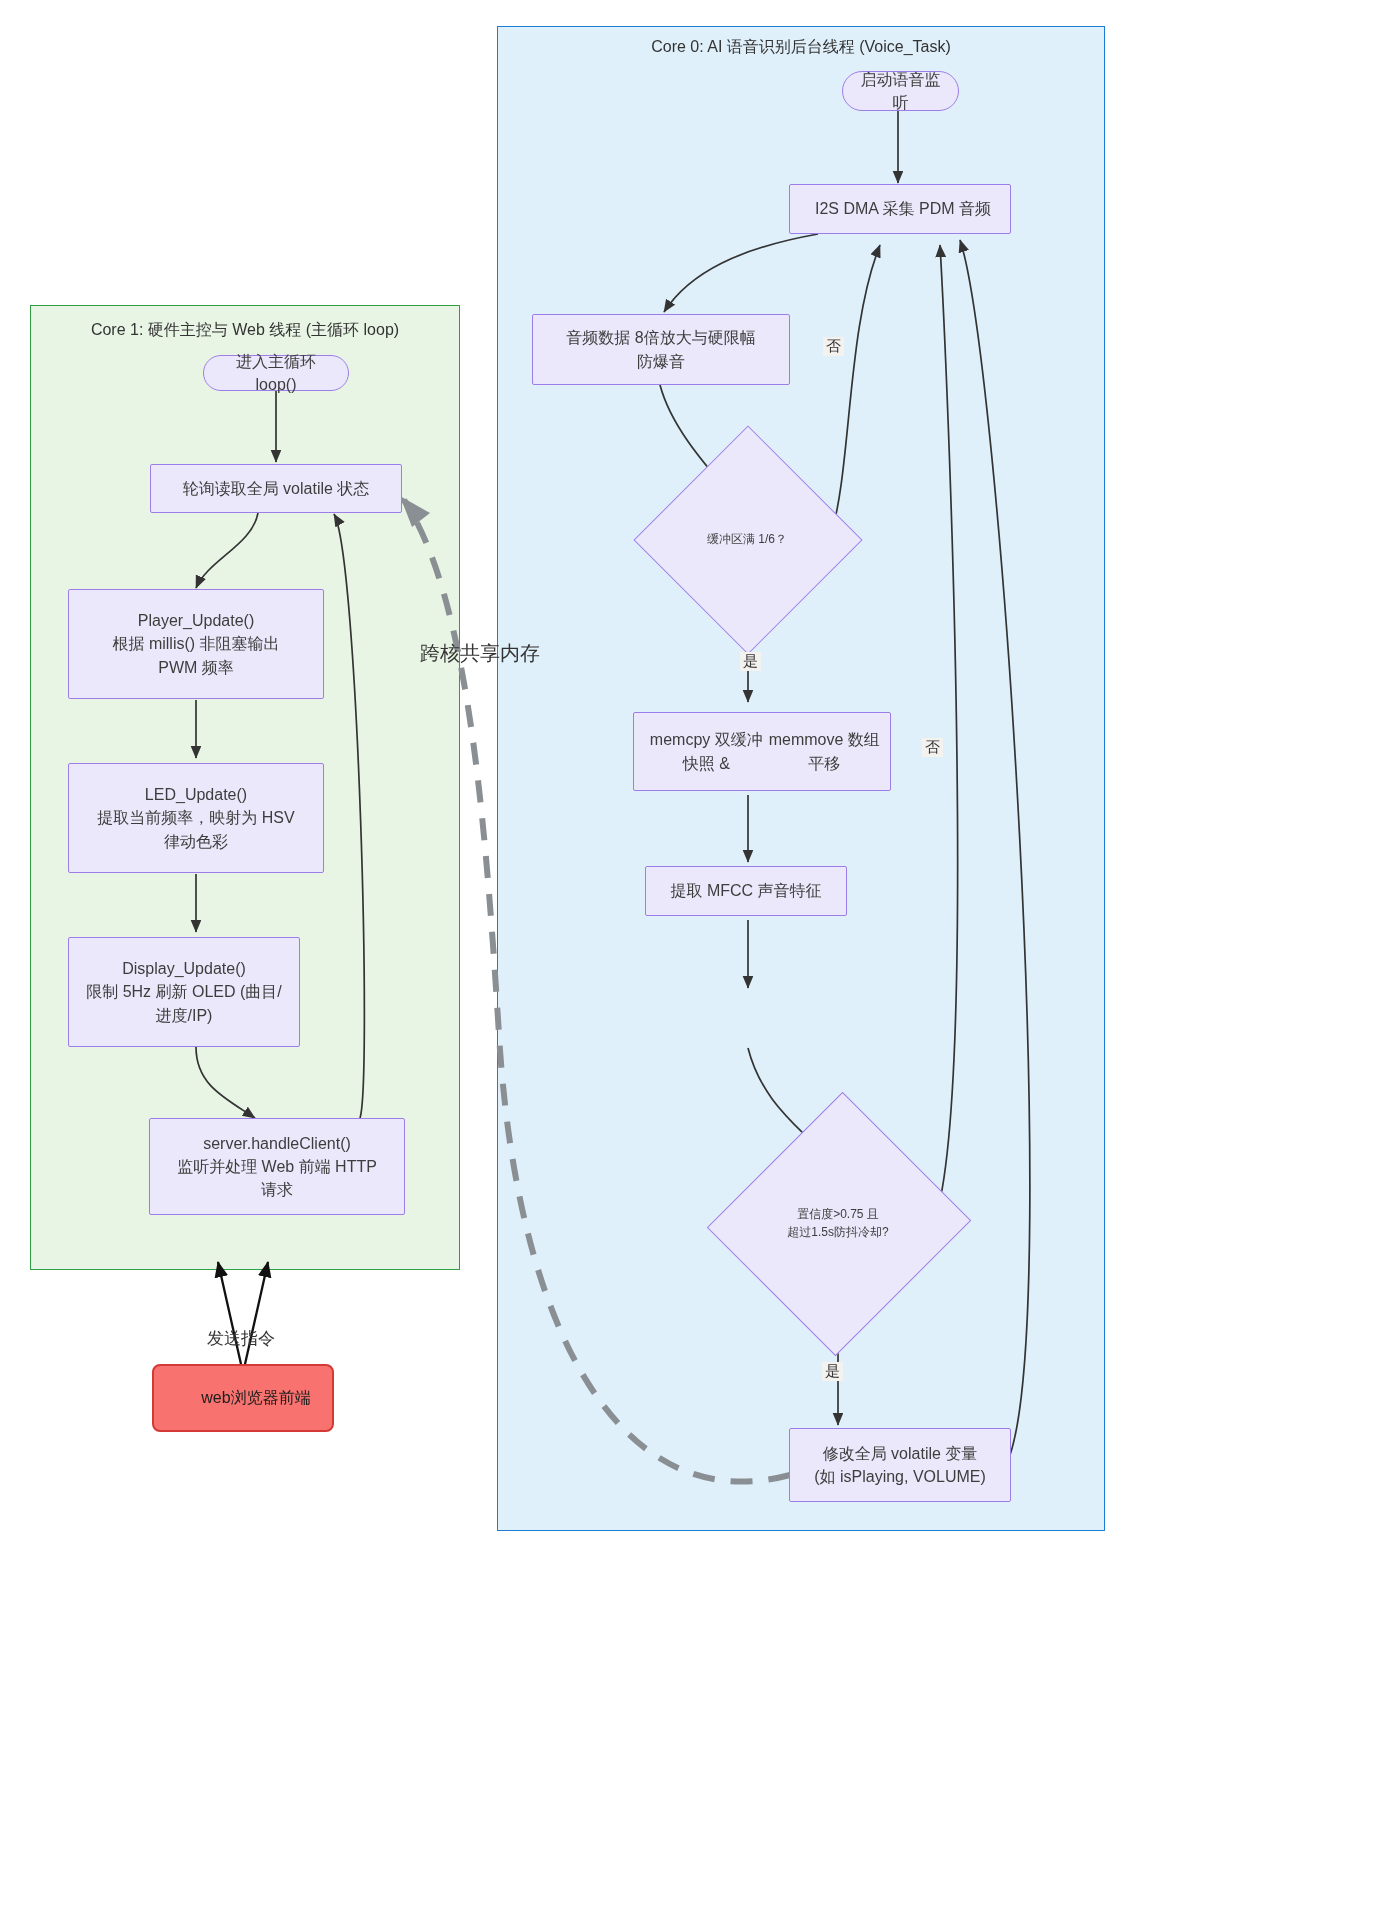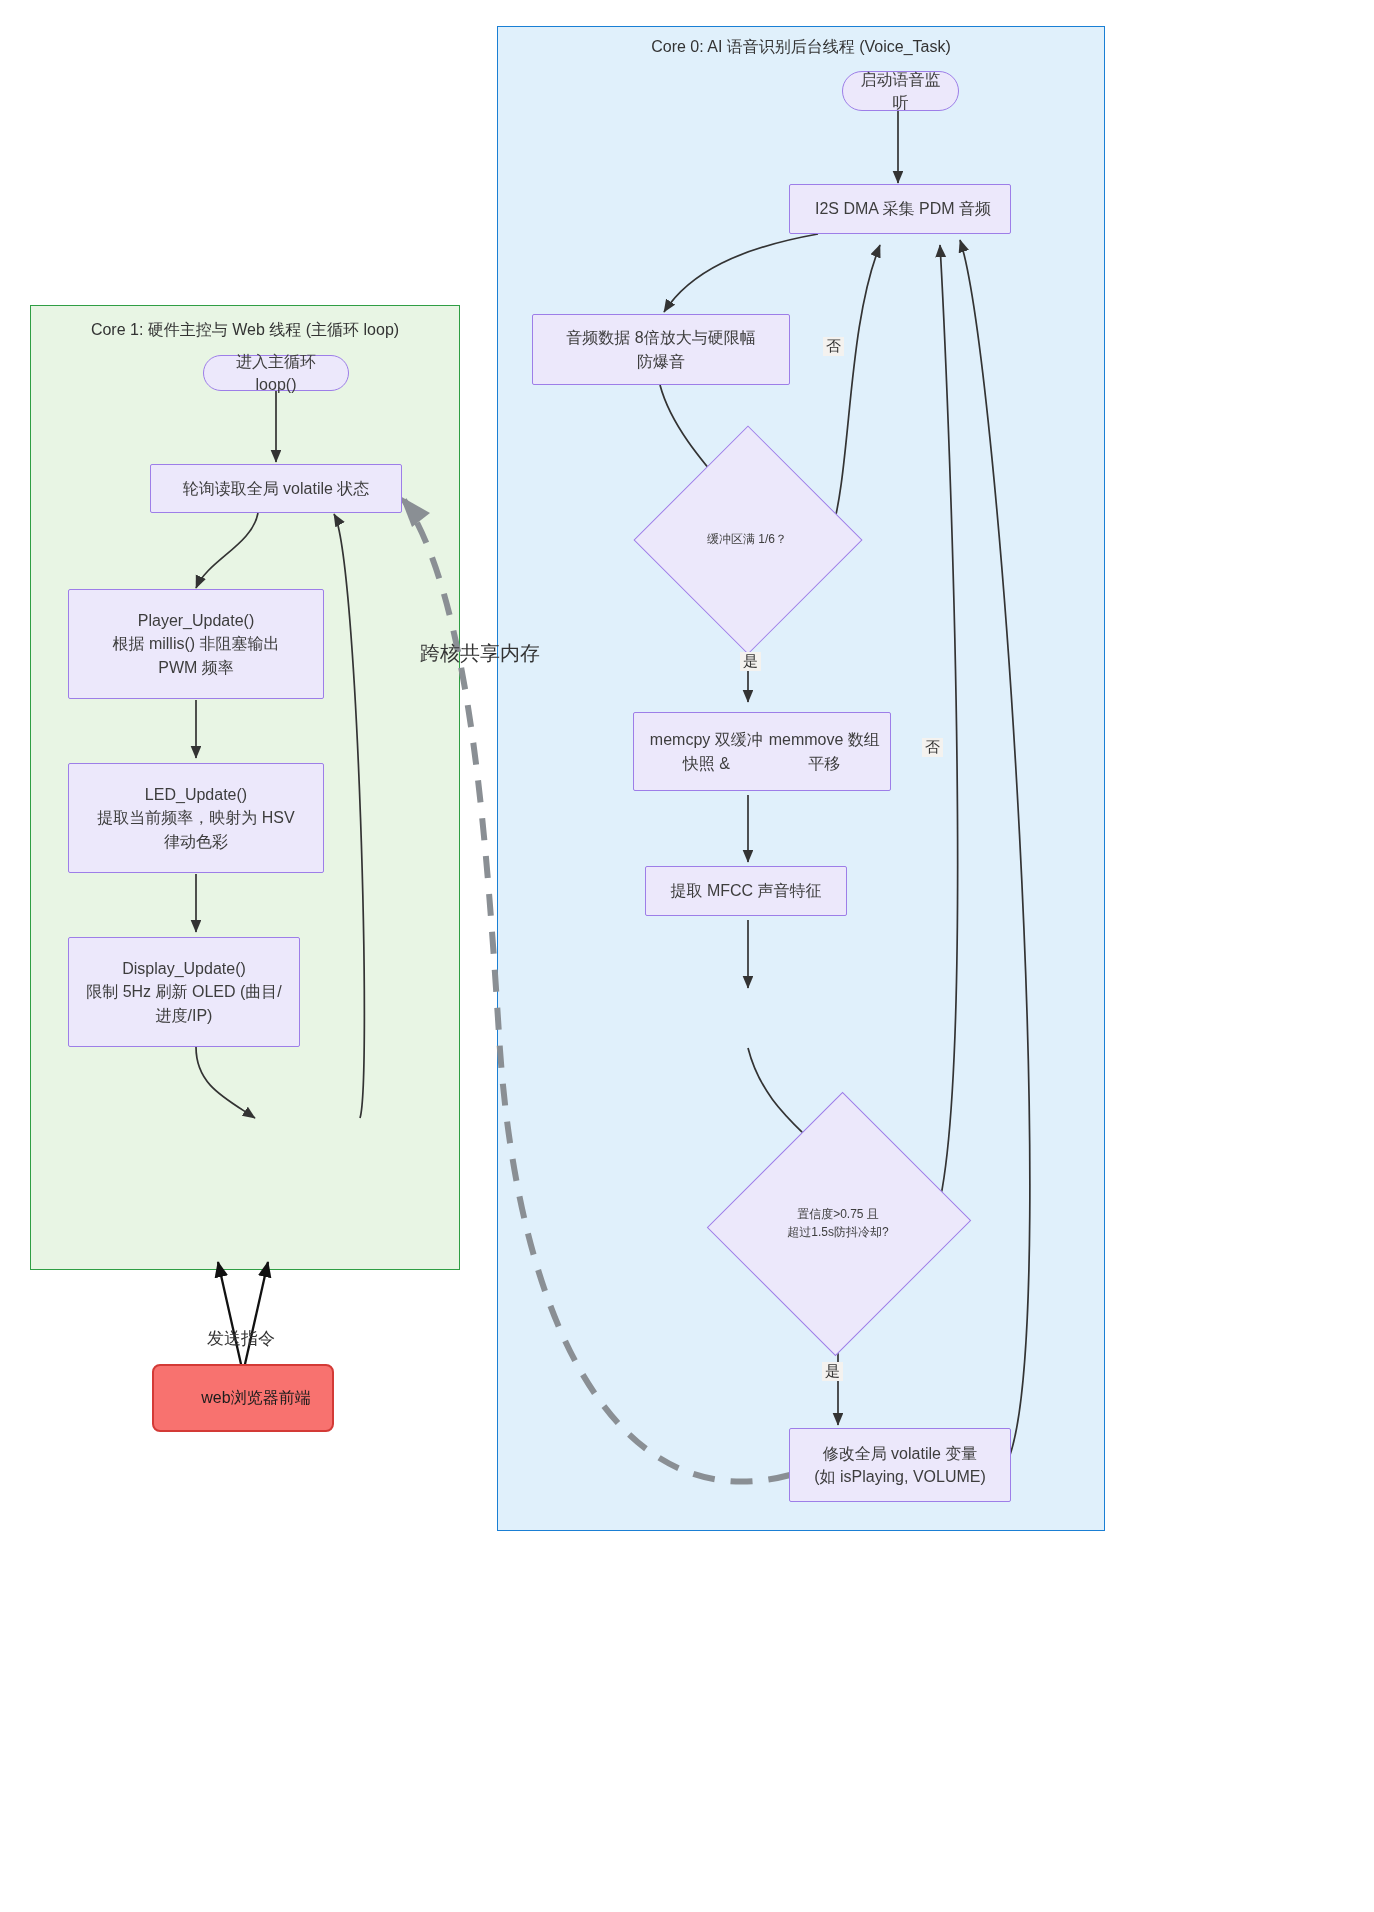--- a/index.html
+++ b/index.html
@@ -107,20 +107,25 @@
     <span>提取当前频率，映射为 HSV</span>
     <span>律动色彩</span>
   </div>
 
   <div class="node proc" style="left:68px;top:937px;width:232px;height:110px;flex-direction:column;">
     <span>Display_Update()</span>
     <span>限制 5Hz 刷新 OLED (曲目/</span>
     <span>进度/IP)</span>
   </div>
 
+  <div class="node proc" style="left:149px;top:1118px;width:256px;height:97px;flex-direction:column;">
+    <span>server.handleClient()</span>
+    <span>监听并处理 Web 前端 HTTP</span>
+    <span>请求</span>
+  </div>
 
   <div class="node web" style="left:152px;top:1364px;width:182px;height:68px;">web浏览器前端</div>
 
   <div class="free-label" style="left:207px;top:1327px;font-size:17px;">发送指令</div>
 
   <div class="node term" style="left:842px;top:71px;width:117px;height:40px;">启动语音监听</div>
 
   <div class="node proc" style="left:789px;top:184px;width:222px;height:50px;padding-left:16px;">I2S DMA 采集 PDM 音频</div>
 
   <div class="node proc" style="left:532px;top:314px;width:258px;height:71px;flex-direction:column;">

